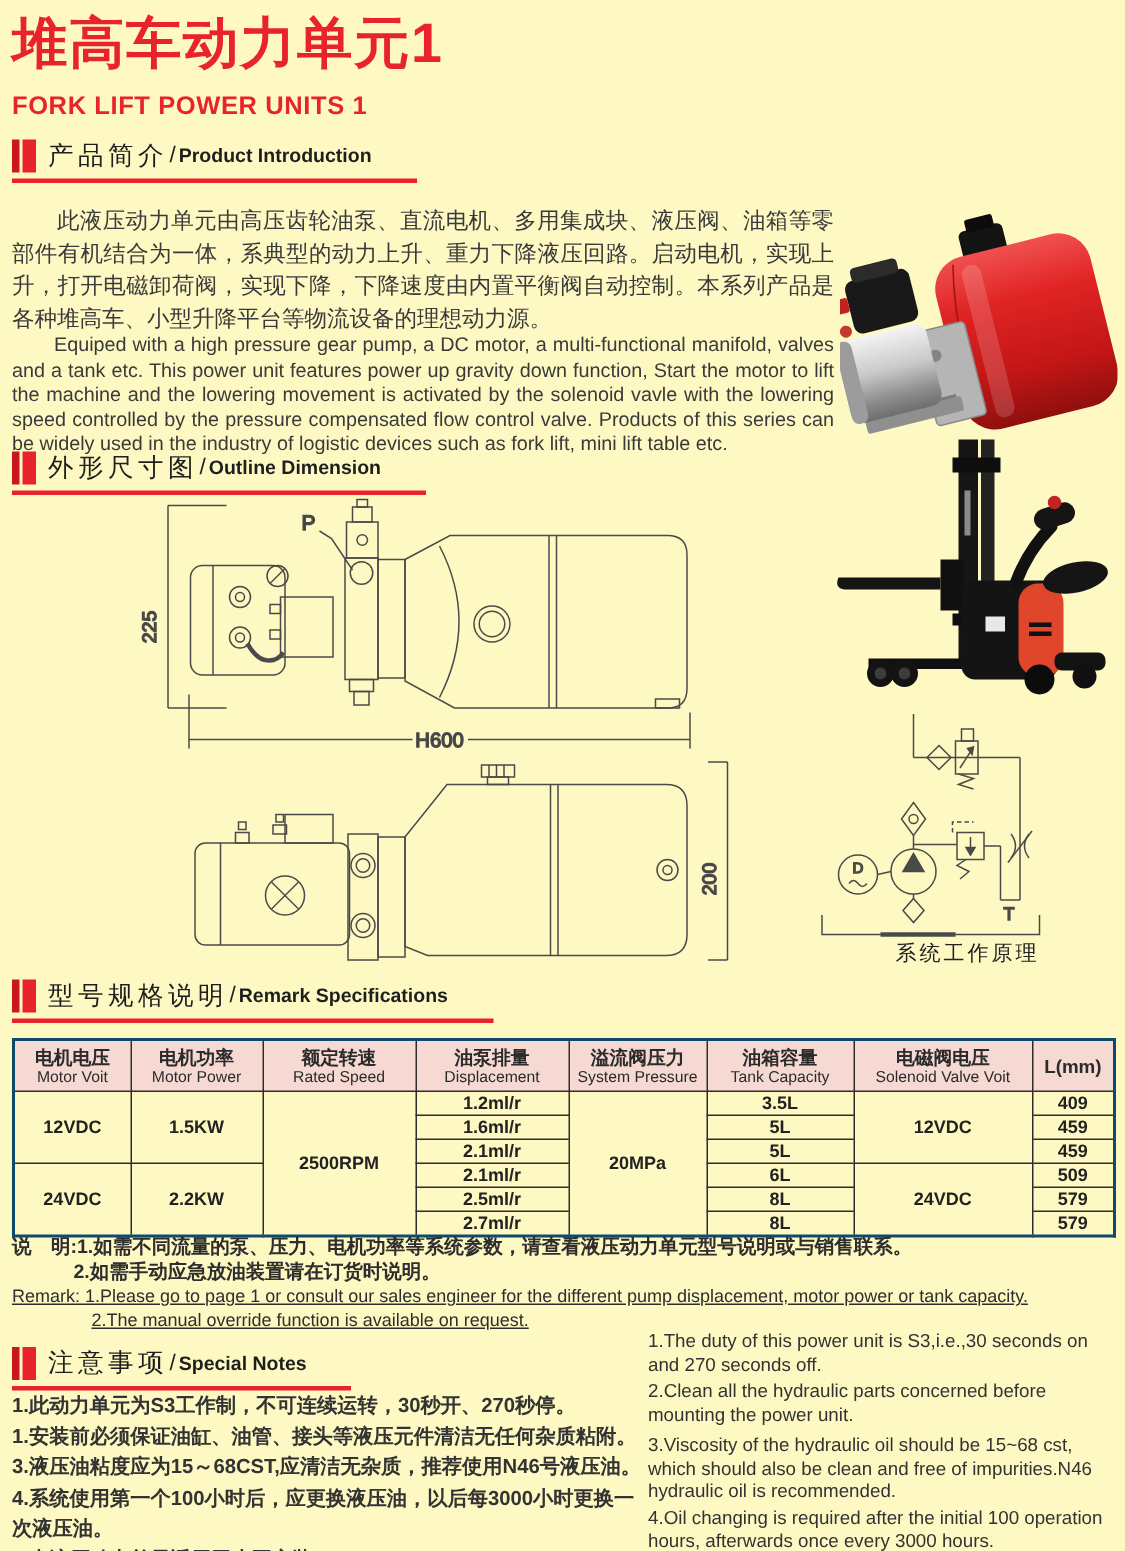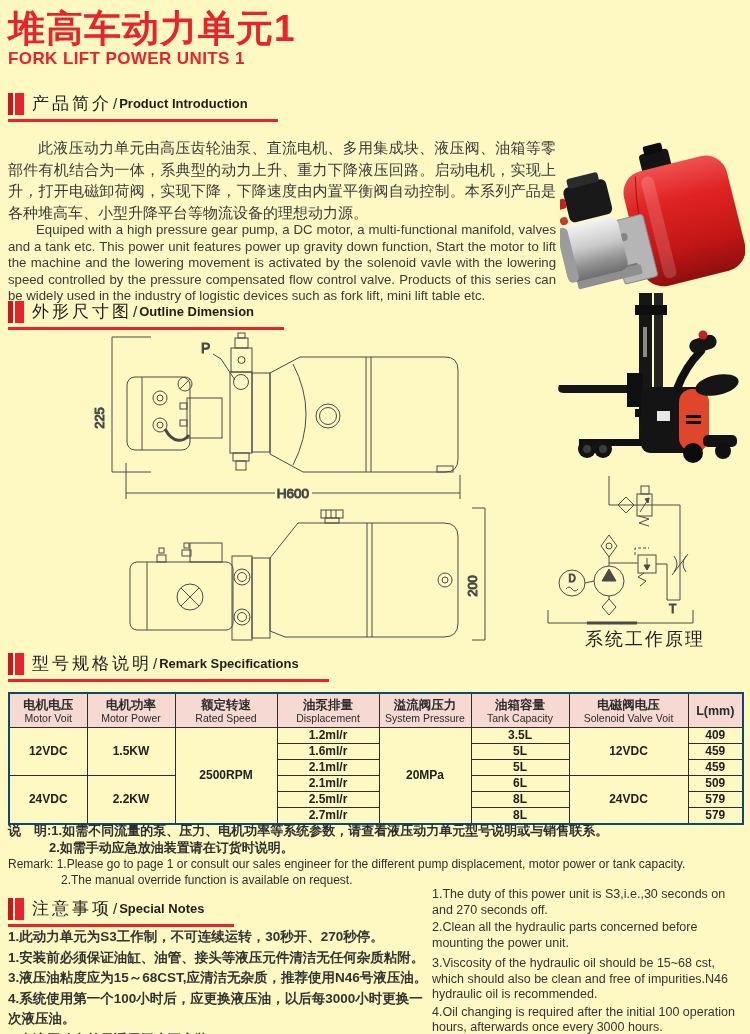--- a/index.html
+++ b/index.html
@@ -2,55 +2,55 @@
 <html><head>
 <meta charset="utf-8">
 <style>
   html,body{margin:0;padding:0;background:#ffffff;}
   #page{position:relative;width:750px;height:1034px;background:#fef9c3;overflow:hidden;
         font-family:"Liberation Sans",sans-serif;color:#3c3c3c;}
   .abs{position:absolute;}
 
   
   .title-cn{font-size:37px;font-weight:bold;color:#e8232b;letter-spacing:1px;line-height:1.05;}
-  .title-en{font-size:17px;font-weight:bold;color:#e8232b;letter-spacing:0.4px;margin-top:0;}
+  .title-en{font-size:17px;font-weight:bold;color:#e8232b;letter-spacing:0.4px;margin-top:12px;}
 
   
   .sec-header{display:inline-flex;align-items:center;border-bottom:3px solid #e8232b;
               padding:0 30px 4px 0;}
   .sec-bar1{width:5px;height:22px;background:#c8171f;margin-right:2px;}
   .sec-bar2{width:9px;height:22px;background:#e8232b;margin-right:8px;}
   .sec-cn{font-size:17px;color:#1e1e1e;letter-spacing:3px;}
   .sec-slash{font-size:15px;color:#1e1e1e;margin:0 2px 0 1px;}
   .sec-en{font-size:13px;font-weight:bold;color:#1e1e1e;}
 
   
   .para-cn{width:548px;font-size:15px;line-height:21.5px;text-align:justify;
            text-indent:2em;color:#3a3a3a;}
   .para-en{width:548px;font-size:13.2px;line-height:16.6px;text-align:justify;
            text-indent:28px;color:#3a3a3a;}
 
   
   svg text{font-family:"Liberation Sans",sans-serif;fill:#333;}
   .lineart{stroke:#4a4a4a;stroke-width:1;fill:none;}
-  .circuit-caption{width:200px;text-align:center;font-size:18px;color:#222;letter-spacing:2px;}
+  .circuit-caption{width:200px;text-align:center;font-size:14px;color:#222;letter-spacing:2px;}
 
   
   table.specs{border-collapse:collapse;table-layout:fixed;width:734px;border:2px solid #0c4a6e;}
   table.specs th,table.specs td{border:1px solid #2d2d2d;text-align:center;padding:0;}
   table.specs th{background:#f6d9d2;height:33px;vertical-align:middle;}
   .hcn{display:block;font-size:12.5px;font-weight:bold;color:#2b2b2b;line-height:14px;}
   .hen{display:block;font-size:10.5px;font-weight:normal;color:#2b2b2b;line-height:12px;}
   .hen:empty{display:none;}
   table.specs td{height:15px;font-size:12px;font-weight:bold;color:#222;line-height:13px;}
 
   
   .remarks{width:740px;}
   .r-cn{font-size:13px;font-weight:bold;color:#2e2e2e;line-height:17px;}
-  .r-en{font-size:12px;color:#2e2e2e;line-height:16px;}
+  .r-en{font-size:12px;color:#2e2e2e;line-height:16px;text-decoration:underline;}
   .r-indent1{padding-left:41px;}
   .r-indent2{padding-left:53px;}
 
   
   .notes-cn{width:424px;font-size:13.5px;font-weight:bold;color:#333;line-height:20.5px;}
   .notes-en{width:313px;font-size:12.5px;color:#333;line-height:15.5px;}
   .notes-en .n-item{margin-bottom:2px;}
   .notes-en .n-gap{margin-top:5px;}
 </style>
 </head>

